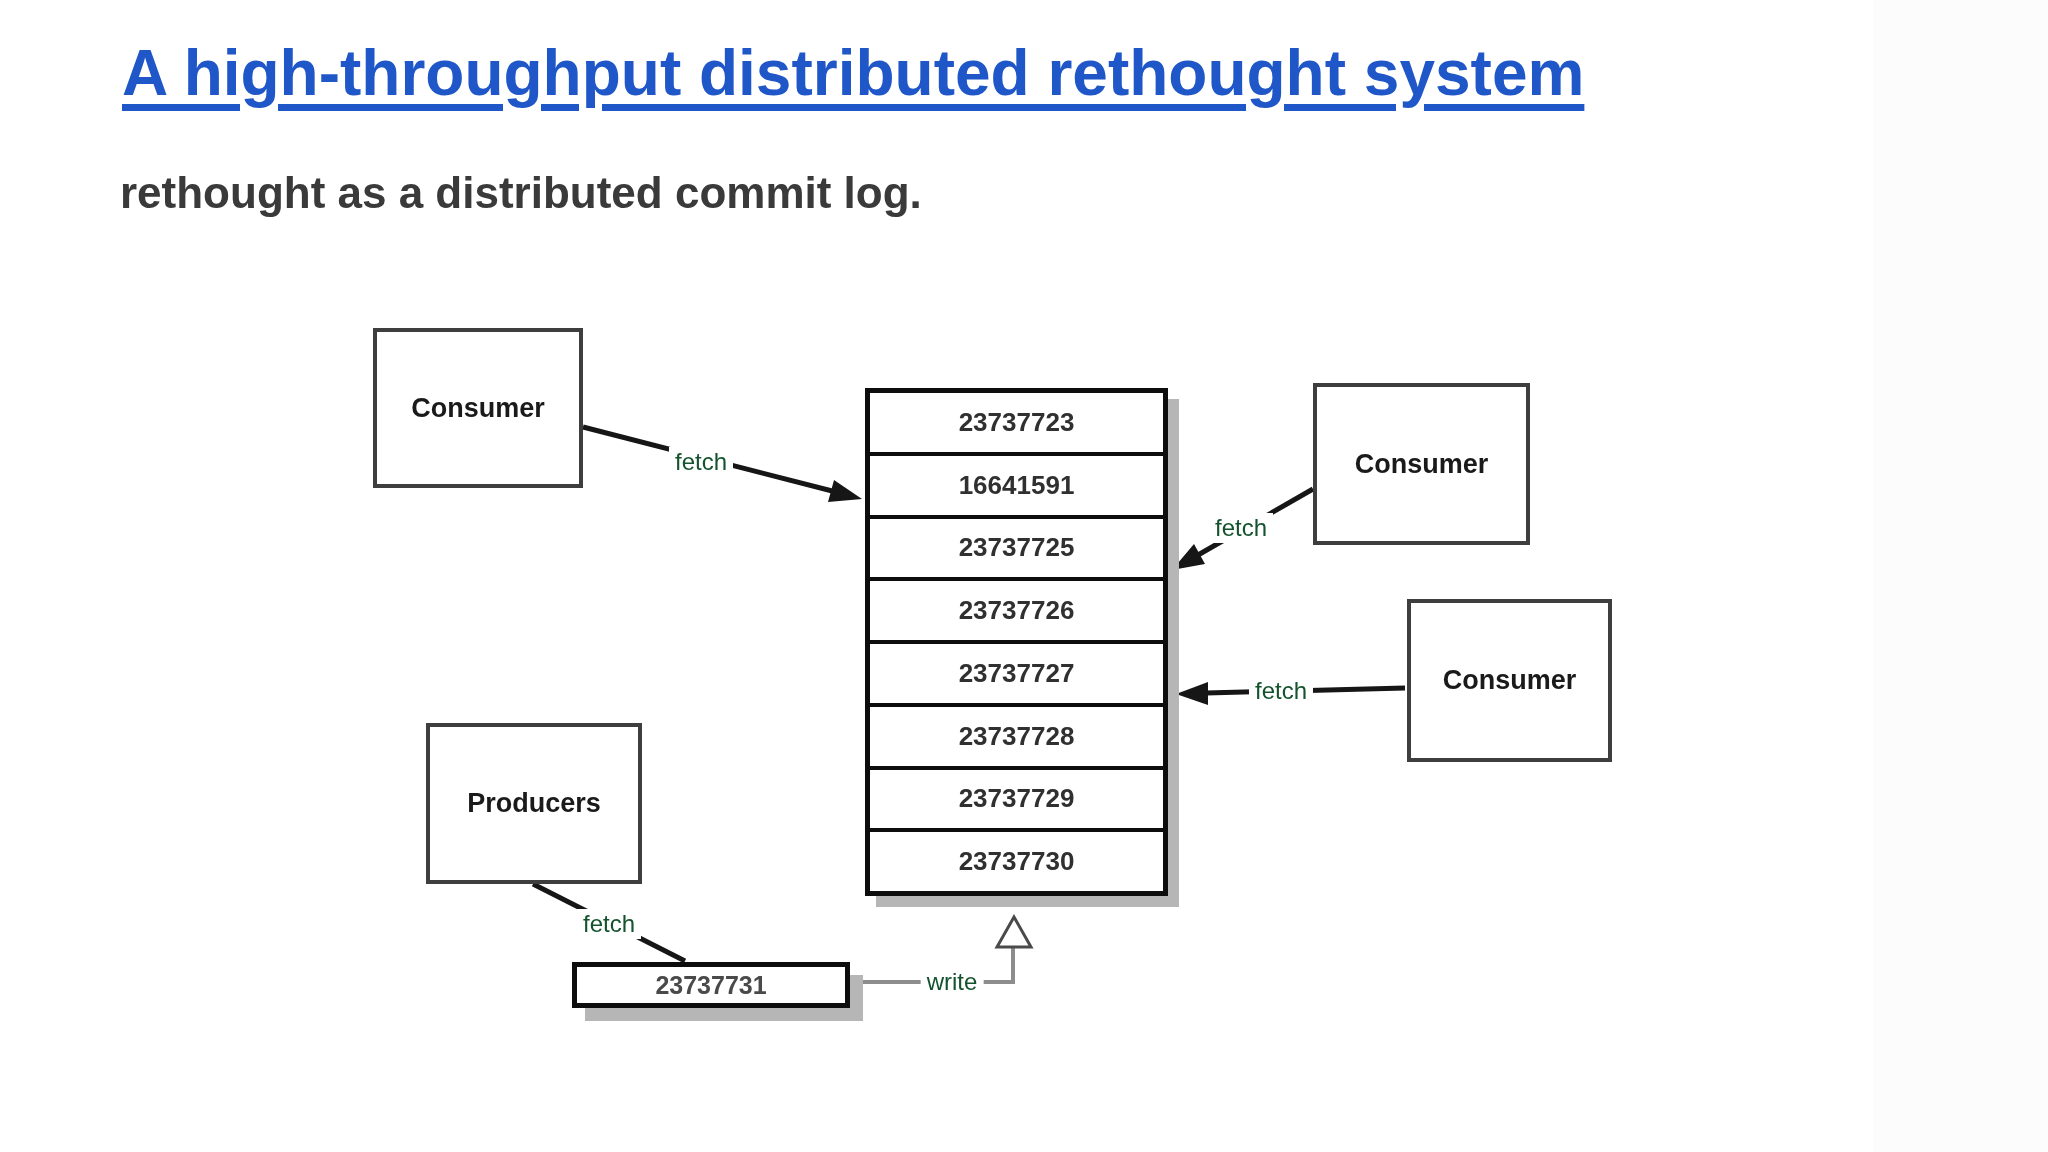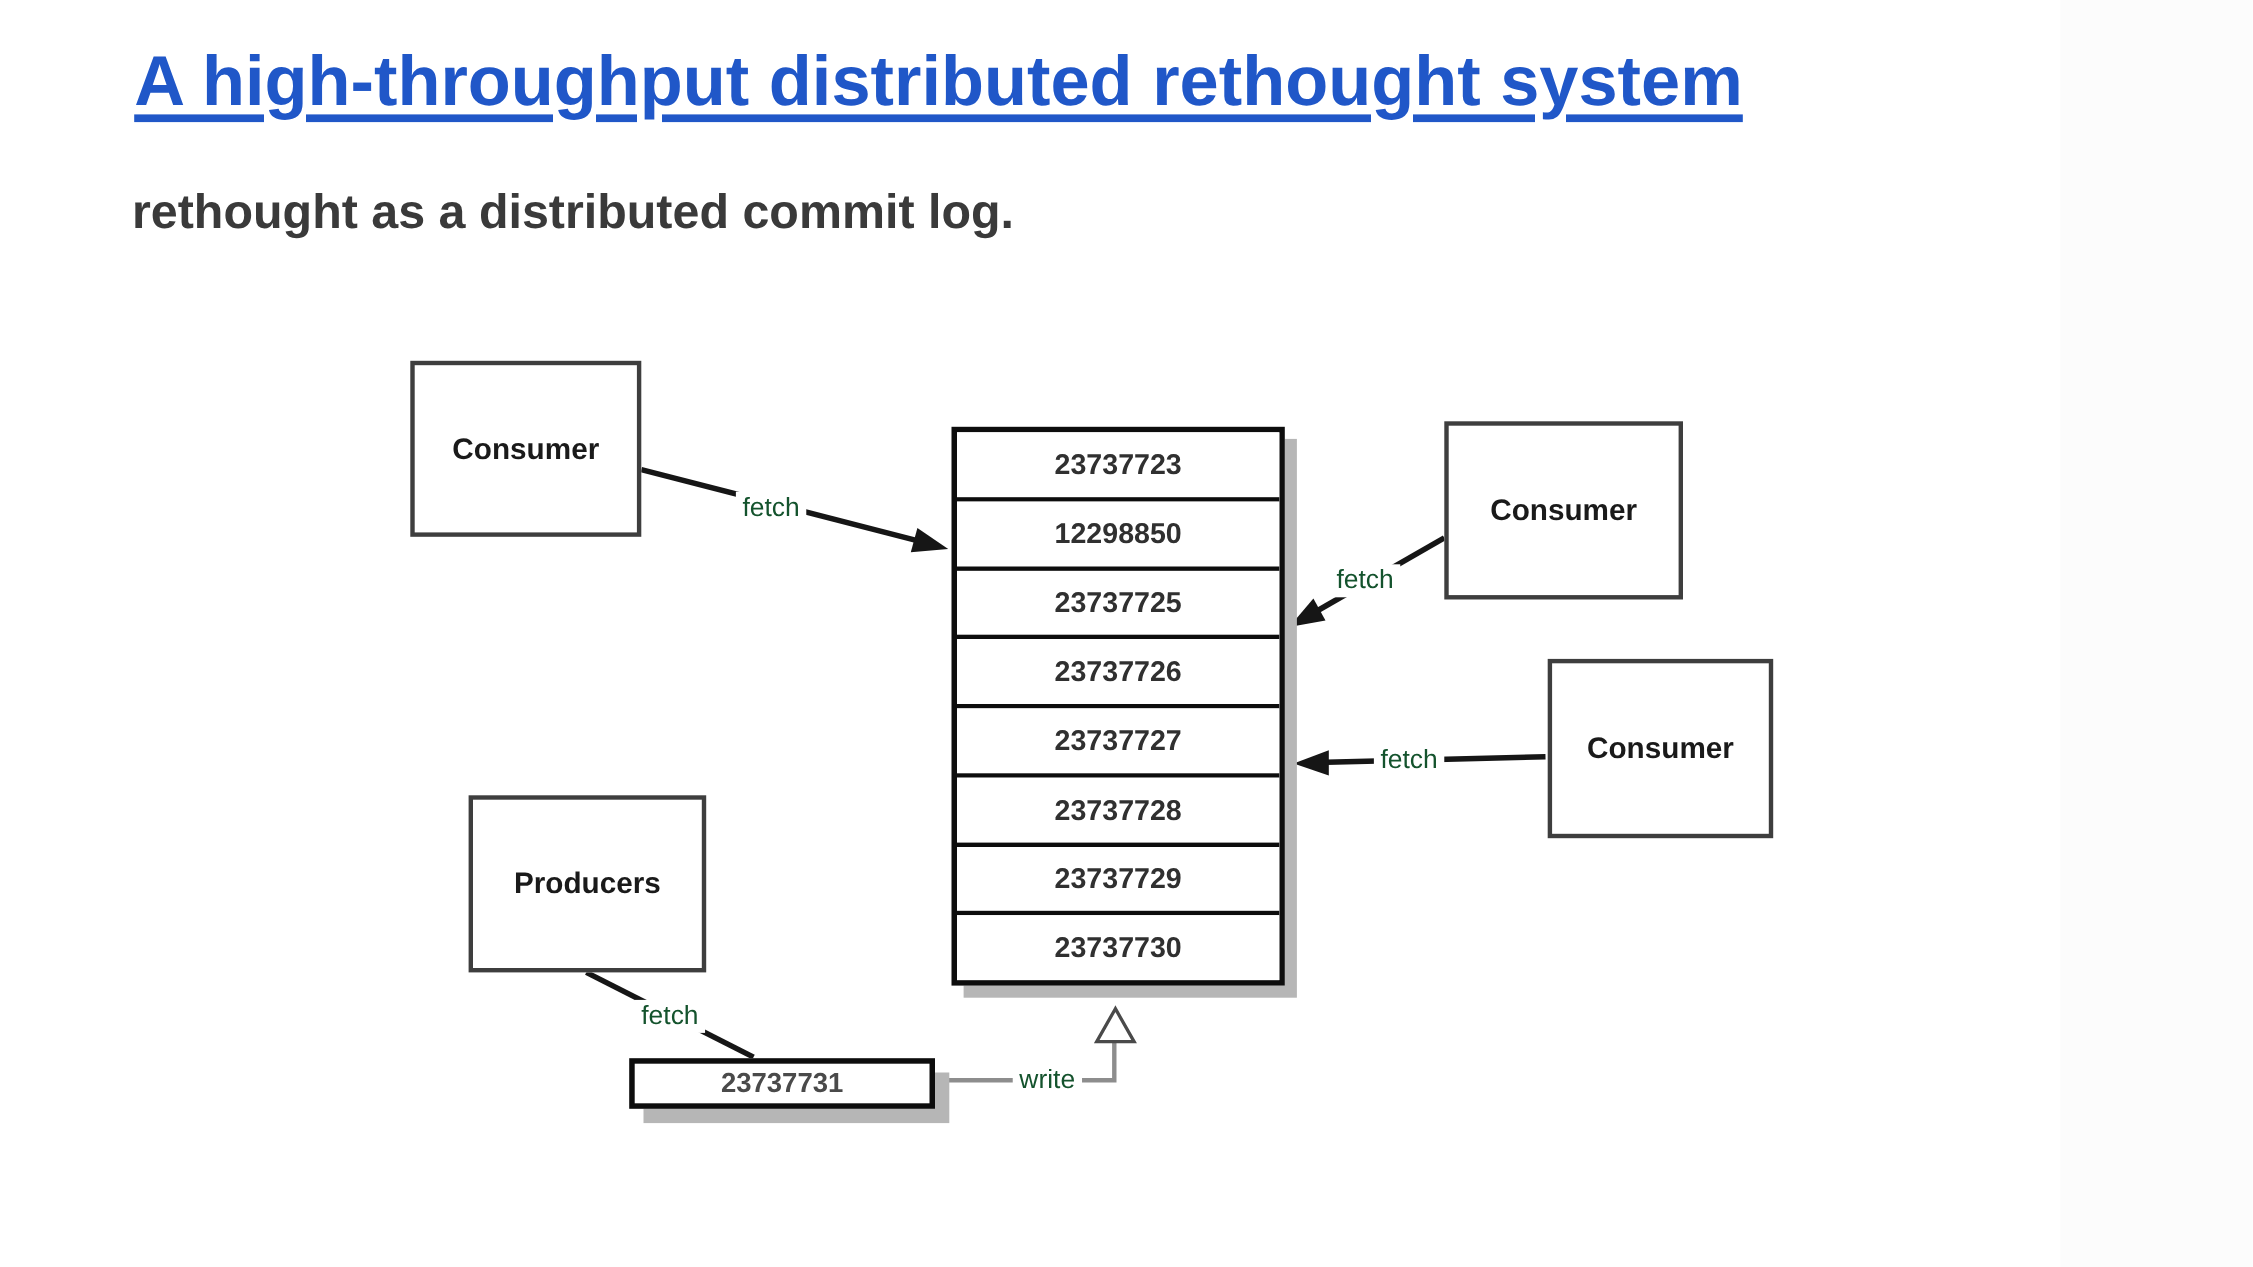--- a/index.html
+++ b/index.html
@@ -106,21 +106,21 @@
   </div>
   <div class="actor-box box-consumer-right">
     <span>Consumer</span>
   </div>
   <div class="actor-box box-producers">
     <span>Producers</span>
   </div>
 
   <div class="log-stack">
     <div class="log-cell">23737723</div>
-    <div class="log-cell">12298850</div>
+    <div class="log-cell">16641591</div>
     <div class="log-cell">23737725</div>
     <div class="log-cell">23737726</div>
     <div class="log-cell">23737727</div>
     <div class="log-cell">23737728</div>
     <div class="log-cell">23737729</div>
     <div class="log-cell">23737730</div>
   </div>
 
   <div class="msg-box">
     <span>23737731</span>

